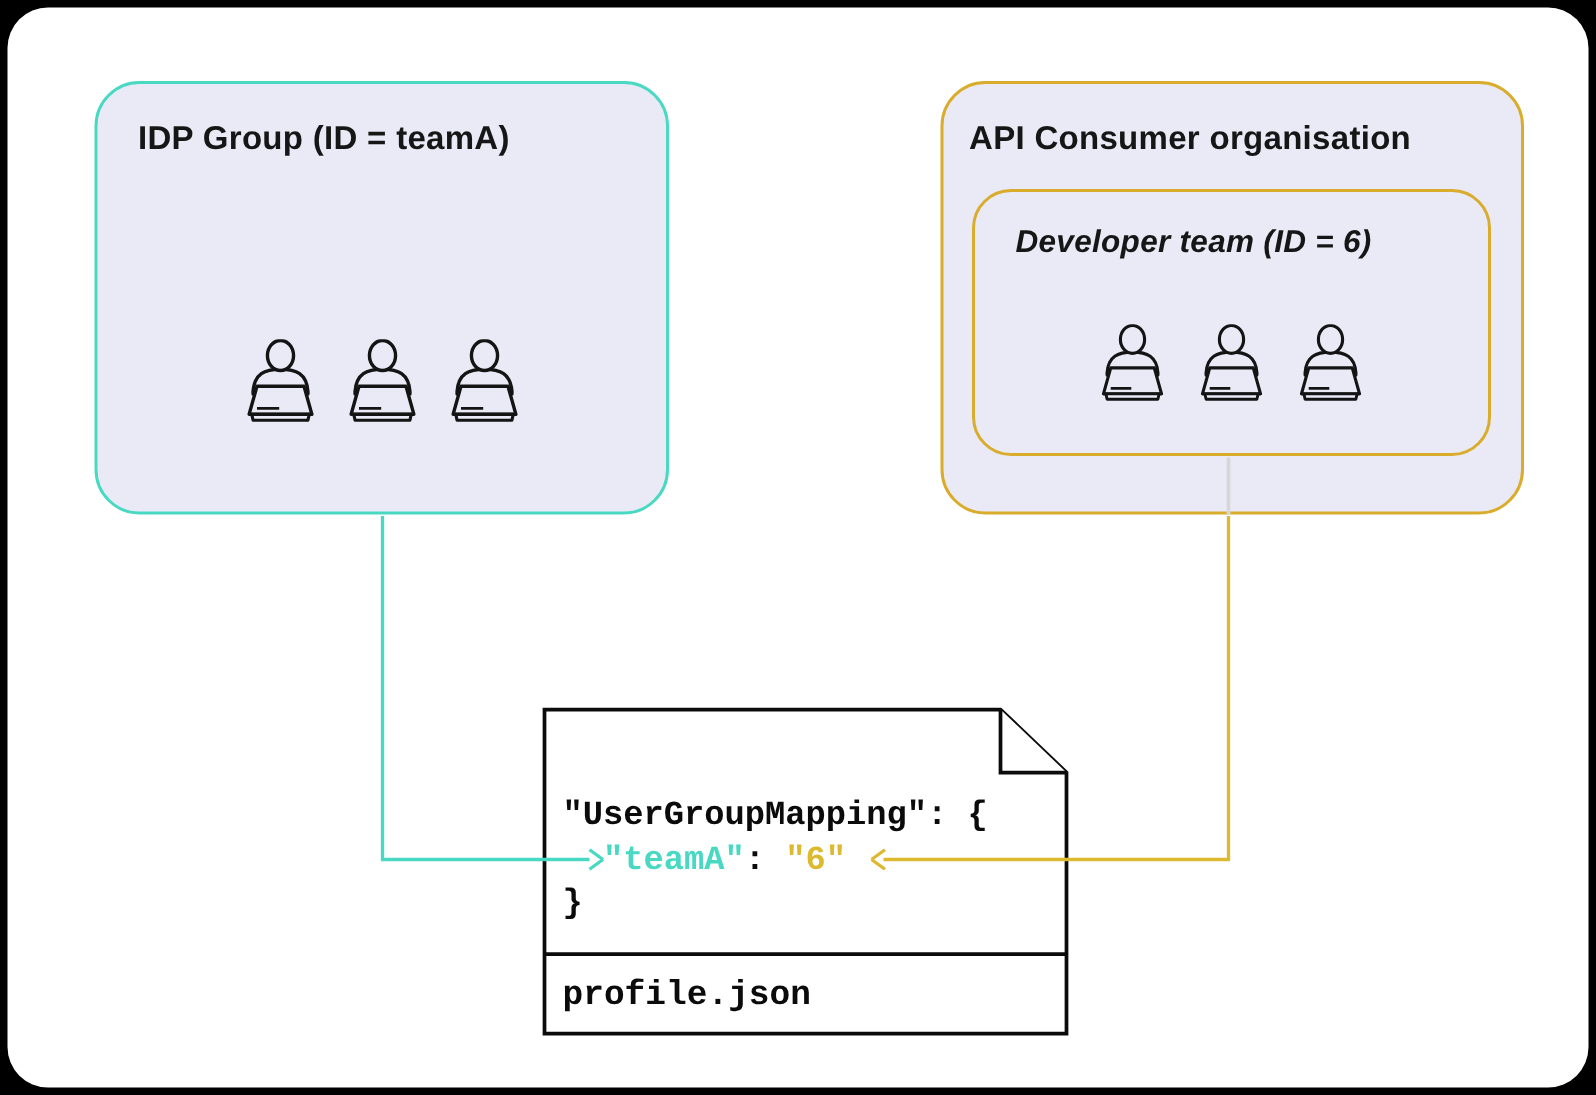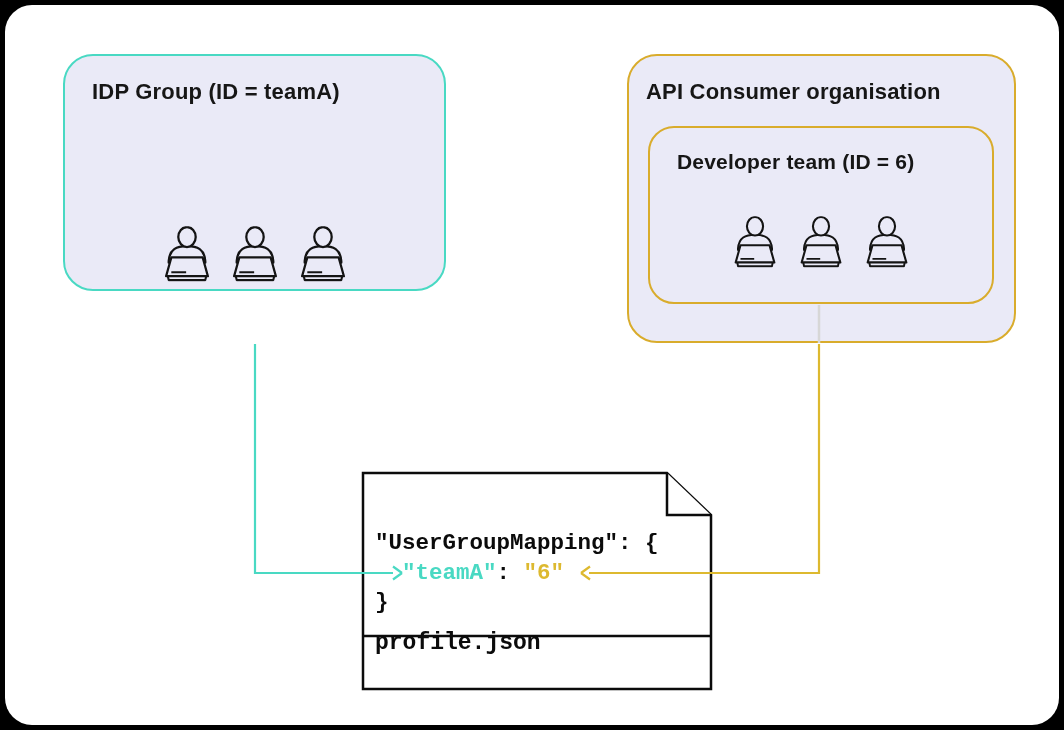--- a/index.html
+++ b/index.html
@@ -16,25 +16,25 @@
     position:relative;width:1064px;height:730px;background:#000;
     font-family:"Liberation Sans",sans-serif;color:var(--ink);overflow:hidden;
   }
   .card{
     position:absolute;left:5px;top:5px;width:1054px;height:720px;
     background:var(--paper);border-radius:27px;
   }
   .group-box{
     position:absolute;border-radius:30px;background:var(--lavender);box-sizing:border-box;
   }
-  .idp-box{left:58px;top:49px;width:383px;height:237px;border:2px solid var(--teal);}
+  .idp-box{left:58px;top:49px;width:383px;height:289px;border:2px solid var(--teal);}
   .api-box{left:622px;top:49px;width:389px;height:289px;border:2px solid var(--gold);}
   .dev-box{
     position:absolute;left:19px;top:70px;width:346px;height:178px;
-    border:2px solid var(--gold);border-radius:26px;box-sizing:border-box;
+    border:2px solid var(--gold);border-radius:26px;box-sizing:border-box;font-style:italic;
   }
   .box-title{
     position:absolute;font-size:22px;font-weight:700;letter-spacing:.2px;
     color:#161616;white-space:nowrap;
   }
   .idp-box .box-title{left:27px;top:23px;}
   .api-box .box-title{left:17px;top:23px;}
   .dev-box .box-title{left:27px;top:22px;font-size:21px;}
   .members{
     position:absolute;left:0;right:0;display:flex;justify-content:center;gap:14px;
@@ -43,21 +43,21 @@
   .dev-box .members{top:86px;gap:16px;}
   .person{width:54px;height:60px;}
   .dev-box .person{width:50px;height:56px;}
   .doc-svg,.connectors{position:absolute;left:0;top:0;}
   .doc-text{
     position:absolute;left:370px;top:524px;
     font-family:"Liberation Mono","DejaVu Sans Mono",monospace;
     font-weight:700;font-size:22.5px;line-height:29.5px;white-space:pre;color:#0b0b0b;
   }
   .doc-filename{
-    position:absolute;left:370px;top:625px;
+    position:absolute;left:370px;top:645px;
     font-family:"Liberation Mono","DejaVu Sans Mono",monospace;
     font-weight:700;font-size:23px;color:#0b0b0b;white-space:nowrap;
   }
   .tok-key{color:var(--teal);}
   .tok-val{color:var(--gold-bright);}
   .connectors{pointer-events:none;}
 </style>
 </head>
 <body>
 

